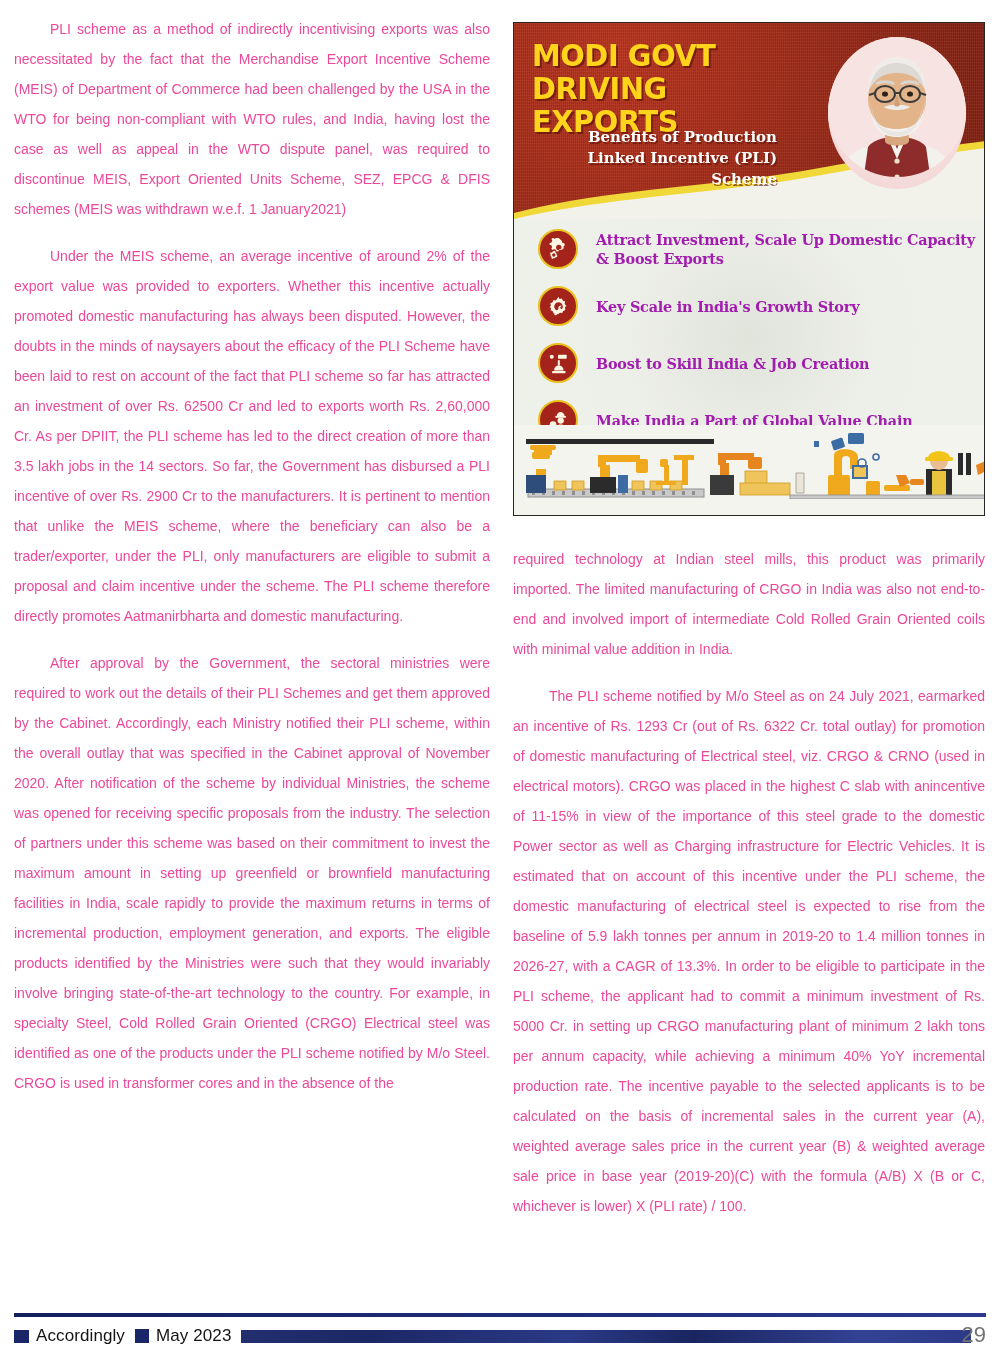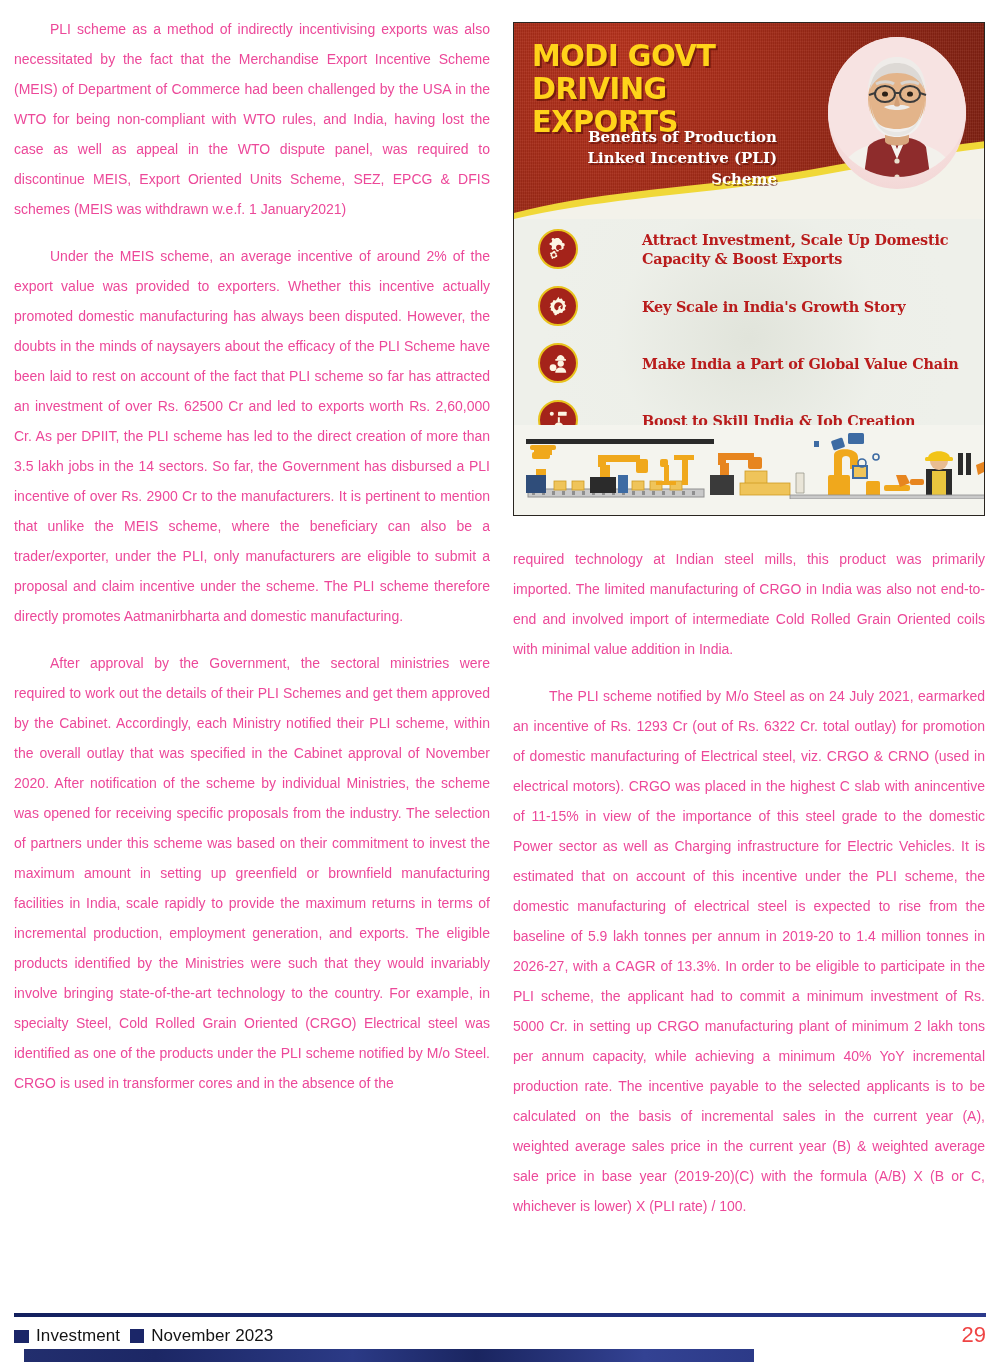--- a/index.html
+++ b/index.html
@@ -184,23 +184,22 @@
     display: flex;
     align-items: center;
     justify-content: center;
     margin-right: 18px;
   }
   .ig-bullet .btxt {
     font-family: "DejaVu Serif", serif;
     font-weight: bold;
     font-size: 14.4px;
     line-height: 19px;
-    color: #b91c1c;
+    color: #a21caf;
     letter-spacing: -0.2px;
-    margin-left: 46px;
   }
 
   .ig-factory {
     position: absolute;
     left: 0;
     bottom: 0;
     width: 472px;
     height: 92px;
     z-index: 5;
   }
@@ -261,21 +260,21 @@
     height: 13px;
     margin-left: 10px;
     background: linear-gradient(90deg, #222e6e 0%, #1c2765 18%, #2b3a86 45%, #1a2560 62%, #334293 85%, #2c3a88 100%);
   }
   .f-page {
     position: absolute;
     right: 0;
     top: -4px;
     font-family: "Liberation Sans", sans-serif;
     font-size: 22px;
-    color: #ef4444;
+    color: #737373;
   }
 </style>
 </head>
 <body>
 
 <div class="page">
 
   <div class="col-left">
     <p class="para">PLI scheme as a method of indirectly incentivising exports was also necessitated by the fact that the Merchandise Export Incentive Scheme (MEIS) of Department of Commerce had been challenged by the USA in the WTO for being non-compliant with WTO rules, and India, having lost the case as well as appeal in the WTO dispute panel, was required to discontinue MEIS, Export Oriented Units Scheme, SEZ, EPCG &amp; DFIS schemes (MEIS was withdrawn w.e.f. 1 January2021)</p>
     <p class="para">Under the MEIS scheme, an average incentive of around 2% of the export value was provided to exporters. Whether this incentive actually promoted domestic manufacturing has always been disputed. However, the doubts in the minds of naysayers about the efficacy of the PLI Scheme have been laid to rest on account of the fact that PLI scheme so far has attracted an investment of over Rs. 62500 Cr and led to exports worth Rs. 2,60,000 Cr. As per DPIIT, the PLI scheme has led to the direct creation of more than 3.5 lakh jobs in the 14 sectors. So far, the Government has disbursed a PLI incentive of over Rs. 2900 Cr to the manufacturers. It is pertinent to mention that unlike the MEIS scheme, where the beneficiary can also be a trader/exporter, under the PLI, only manufacturers are eligible to submit a proposal and claim incentive under the scheme. The PLI scheme therefore directly promotes Aatmanirbharta and domestic manufacturing.</p>
@@ -358,46 +357,46 @@
         </div>
 
         <div class="ig-bullet">
           <span class="bico">
             <svg viewBox="0 0 24 24" width="23" height="23" fill="#fdf6e3">
               <path d="M12 1.8l1 2.3 2.5-.4 1.1 2.2 2.3.9-.5 2.5 1.7 1.9-1.5 2 .6 2.5-2.3 1-1 2.2-2.5-.5-1.9 1.7-2-1.5-2.5.6-1-2.3-2.2-1 .5-2.5L2.6 13l1.5-2-.6-2.5 2.3-1 1-2.2 2.5.5zM12 7.5A4.5 4.5 0 1012 16.5 4.5 4.5 0 0012 7.5z"></path>
               <path d="M17.6 13.2a2.9 2.9 0 01-3.6 3.6l-4.1 4.1a1.5 1.5 0 01-2.1-2.1l4.1-4.1a2.9 2.9 0 013.6-3.6l-1.8 1.8.9 1.7 1.7.9z"></path>
             </svg>
           </span>
           <span class="btxt">Key Scale in India's Growth Story</span>
-        </div>
-
-        <div class="ig-bullet">
-          <span class="bico">
-            <svg viewBox="0 0 24 24" width="23" height="23" fill="#fdf6e3">
-              <path d="M13.8 3.2a5 5 0 014.6 4.2h1.3v1.8H8.7V7.4h1.3a5 5 0 013.8-4.2z"></path>
-              <circle cx="14.3" cy="12.1" r="3.3"></circle>
-              <path d="M8.6 21.6c0-3.3 2.6-5.3 5.7-5.3s5.7 2 5.7 5.3z"></path>
-              <circle cx="6.3" cy="16.4" r="3.5"></circle>
-            </svg>
-          </span>
-          <span class="btxt">Make India a Part of Global Value Chain</span>
         </div>
 
         <div class="ig-bullet">
           <span class="bico">
             <svg viewBox="0 0 24 24" width="23" height="23" fill="#fdf6e3">
               <rect x="11.5" y="2.8" width="9" height="4.2" rx="0.6"></rect>
               <circle cx="5" cy="5" r="2.1"></circle>
               <path d="M2.6 2.2l1 1.2M7.4 2.2l-1 1.2M1.5 6.4l1.4-.2M8.5 6.4l-1.4-.2"></path>
               <path d="M11.3 8.6h2.1v5.6h-2.1z"></path>
               <path d="M7.4 19.2c0-3.1 2.2-5 4.9-5s4.9 1.9 4.9 5z"></path>
               <rect x="5.3" y="19.8" width="14" height="2.4" rx="0.5"></rect>
             </svg>
           </span>
           <span class="btxt">Boost to Skill India &amp; Job Creation</span>
+        </div>
+
+        <div class="ig-bullet">
+          <span class="bico">
+            <svg viewBox="0 0 24 24" width="23" height="23" fill="#fdf6e3">
+              <path d="M13.8 3.2a5 5 0 014.6 4.2h1.3v1.8H8.7V7.4h1.3a5 5 0 013.8-4.2z"></path>
+              <circle cx="14.3" cy="12.1" r="3.3"></circle>
+              <path d="M8.6 21.6c0-3.3 2.6-5.3 5.7-5.3s5.7 2 5.7 5.3z"></path>
+              <circle cx="6.3" cy="16.4" r="3.5"></circle>
+            </svg>
+          </span>
+          <span class="btxt">Make India a Part of Global Value Chain</span>
         </div>
 
       </div>
 
       <svg class="ig-factory" viewBox="0 0 472 92" preserveAspectRatio="none">
         <rect x="0" y="0" width="472" height="92" fill="#f4f4ee"></rect>
 
         <rect x="12" y="14" width="188" height="5" fill="#2a2a2a"></rect>
 
         <rect x="14" y="64" width="176" height="8" fill="#c9c9c9" stroke="#8f8f8f" stroke-width="1"></rect>
@@ -512,17 +511,17 @@
 
   <div class="ig-dot"></div>
 
   <div class="col-right-lower">
     <p class="para cont">required technology at Indian steel mills, this product was primarily imported. The limited manufacturing of CRGO in India was also not end-to-end and involved import of intermediate Cold Rolled Grain Oriented coils with minimal value addition in India.</p>
     <p class="para">The PLI scheme notified by M/o Steel as on 24 July 2021, earmarked an incentive of Rs. 1293 Cr (out of Rs. 6322 Cr. total outlay) for promotion of domestic manufacturing of Electrical steel, viz. CRGO &amp; CRNO (used in electrical motors). CRGO was placed in the highest C slab with anincentive of 11-15% in view of the importance of this steel grade to the domestic Power sector as well as Charging infrastructure for Electric Vehicles. It is estimated that on account of this incentive under the PLI scheme, the domestic manufacturing of electrical steel is expected to rise from the baseline of 5.9 lakh tonnes per annum in 2019-20 to 1.4 million tonnes in 2026-27, with a CAGR of 13.3%. In order to be eligible to participate in the PLI scheme, the applicant had to commit a minimum investment of Rs. 5000 Cr. in setting up CRGO manufacturing plant of minimum 2 lakh tons per annum capacity, while achieving a minimum 40% YoY incremental production rate. The incentive payable to the selected applicants is to be calculated on the basis of incremental sales in the current year (A), weighted average sales price in the current year (B) &amp; weighted average sale price in base year (2019-20)(C) with the formula (A/B) X (B or C, whichever is lower) X (PLI rate) / 100.</p>
   </div>
 
   <div class="footer-rule"></div>
   <div class="footer">
-    <span class="f-sq"></span><span class="f-text">Investment</span><span class="f-sq2"></span><span class="f-text">November  2023</span><span class="f-bar"></span>
+    <span class="f-sq"></span><span class="f-text">Accordingly</span><span class="f-sq2"></span><span class="f-text">May  2023</span><span class="f-bar"></span>
     <span class="f-page">29</span>
   </div>
 
 </div>
 
 </body></html>

